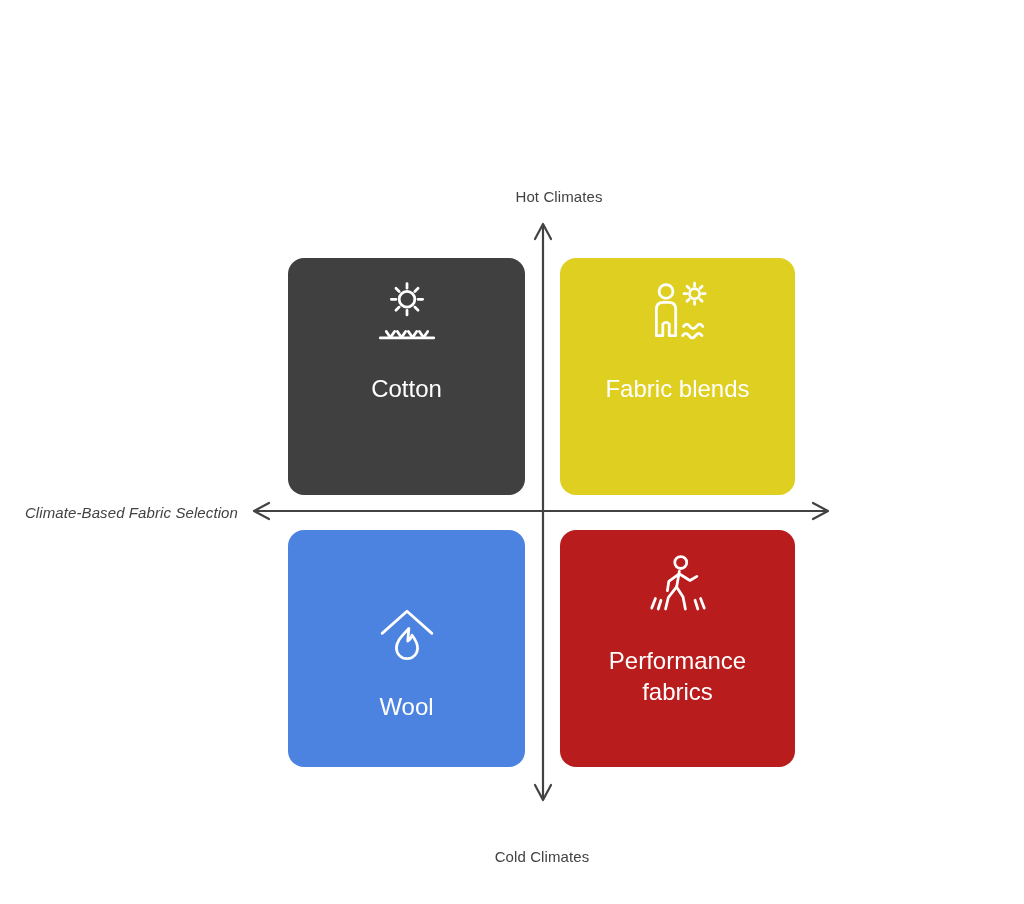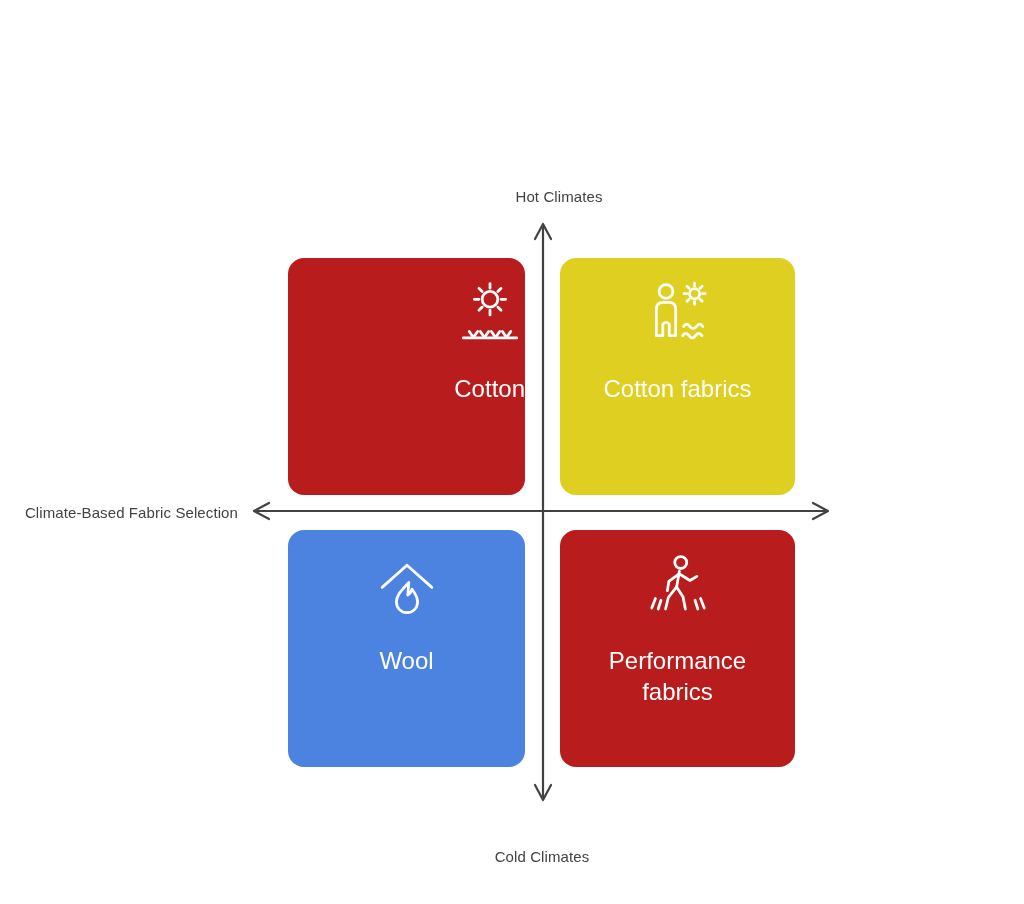--- a/index.html
+++ b/index.html
@@ -14,34 +14,34 @@
   .axes-svg { position: absolute; left: 0; top: 0; }
   .axis-label {
     position: absolute;
     font-size: 15px;
     color: #424242;
     letter-spacing: 0.1px;
     line-height: 19px;
   }
   .axis-label.top    { left: 543px; top: 187px; transform: translateX(-50%); white-space: nowrap; padding-left: 32px; }
   .axis-label.bottom { left: 542px; top: 819px; transform: translateX(-50%); white-space: nowrap; margin-top: 28px; }
-  .axis-label.left   { right: 786px; top: 503px; white-space: nowrap; text-align: left; }
+  .axis-label.left   { right: 786px; top: 503px; white-space: nowrap; text-align: left; font-style: italic; }
   .axis-label.right  { left: 847px; top: 494px; text-align: left; }
   .box {
     position: absolute;
     width: 237px;
     height: 237px;
     border-radius: 16px;
     display: flex;
     flex-direction: column;
     align-items: center;
   }
   .box.tl { left: 288px; top: 258px; }
   .box.tr { left: 560px; top: 258px; width: 235px; }
-  .box.bl { left: 288px; top: 530px; }
+  .box.bl { left: 288px; top: 530px; justify-content: center; }
   .box.br { left: 560px; top: 530px; width: 235px; }
   .box-icon { margin-top: 21px; width: 70px; height: 70px; }
   .box-icon svg { width: 70px; height: 70px; display: block; }
   .box-label {
     margin-top: 24px;
     color: #ffffff;
     font-size: 24px;
     line-height: 31px;
     text-align: center;
     max-width: 190px;
@@ -60,21 +60,21 @@
     <polyline class="axis-stroke" stroke-width="2.4" points="535,785 543,800 551,785"></polyline>
     <line class="axis-stroke" x1="257" y1="511" x2="825" y2="511"></line>
     <polyline class="axis-stroke" stroke-width="2.4" points="269,503 254,511 269,519"></polyline>
     <polyline class="axis-stroke" stroke-width="2.4" points="813,503 828,511 813,519"></polyline>
   </svg>
 
   <div class="axis-label top">Hot Climates</div>
   <div class="axis-label bottom">Cold Climates</div>
   <div class="axis-label left">Climate-Based Fabric Selection</div>
 
-  <div class="box tl" style="background-color: #b91c1c; align-items: flex-end;">
+  <div class="box tl" style="background-color: #404040;">
     <div class="box-icon">
       <svg viewBox="0 0 76 76">
         <circle class="icon-stroke" cx="38" cy="22" r="8.5"></circle>
         <path class="icon-stroke" d="M38,5 38,10 M38,34 38,39 M21,22 26,22 M50,22 55,22 M26,10 29.5,13.5 M46.5,13.5 50,10 M26,34 29.5,30.5 M46.5,30.5 50,34"></path>
         <line class="icon-stroke" x1="9" y1="64" x2="67" y2="64"></line>
         <path class="icon-stroke" stroke-width="2.6" d="M15.5,57 20,63.5 M24.5,57 20,63.5 M27.5,57 32,63.5 M36.5,57 32,63.5 M39.5,57 44,63.5 M48.5,57 44,63.5 M51.5,57 56,63.5 M60.5,57 56,63.5"></path>
       </svg>
     </div>
     <div class="box-label">Cotton</div>
   </div>
@@ -83,21 +83,21 @@
     <div class="box-icon">
       <svg viewBox="0 0 76 76">
         <circle class="icon-stroke" cx="25" cy="13.5" r="7.5"></circle>
         <path class="icon-stroke" d="M14.5,61.5 L14.5,33 Q14.5,25.5 22,25.5 L28,25.5 Q35.5,25.5 35.5,33 L35.5,61.5 L28.5,61.5 L28.5,49 Q25,45 21.5,49 L21.5,61.5 Z"></path>
         <circle class="icon-stroke" stroke-width="2.6" cx="56" cy="16" r="5.5"></circle>
         <path class="icon-stroke" stroke-width="2.6" d="M56,4.5 56,7.5 M56,24.5 56,27.5 M44.5,16 47.5,16 M64.5,16 67.5,16 M47.8,7.8 50,10 M62,10 64.2,7.8 M47.8,24.2 50,22 M62,22 64.2,24.2"></path>
         <path class="icon-stroke" stroke-width="2.8" d="M44,51.5 q3.5,-5 7,0 q3.5,5 7,0 q3.5,-5 7,0"></path>
         <path class="icon-stroke" stroke-width="2.8" d="M43,61.5 q3.5,-5 7,0 q3.5,5 7,0 q3.5,-5 7,0"></path>
       </svg>
     </div>
-    <div class="box-label">Cotton fabrics</div>
+    <div class="box-label">Fabric blends</div>
   </div>
 
   <div class="box bl" style="background-color: rgb(76, 131, 225);">
     <div class="box-icon">
       <svg viewBox="0 0 76 76">
         <path class="icon-stroke" d="M11,39.5 L38,15.5 L65,39.5"></path>
         <path class="icon-stroke" d="M40,34 C33,42 26.5,47.5 26.5,55.5 A11.5,11.5 0 0 0 49.5,55.5 C49.5,50 46.5,45.5 43.5,41.5 C42.5,44.5 41,46.5 38.8,47.8 C39.2,43.2 39.6,38.5 40,34 Z"></path>
       </svg>
     </div>
     <div class="box-label">Wool</div>

